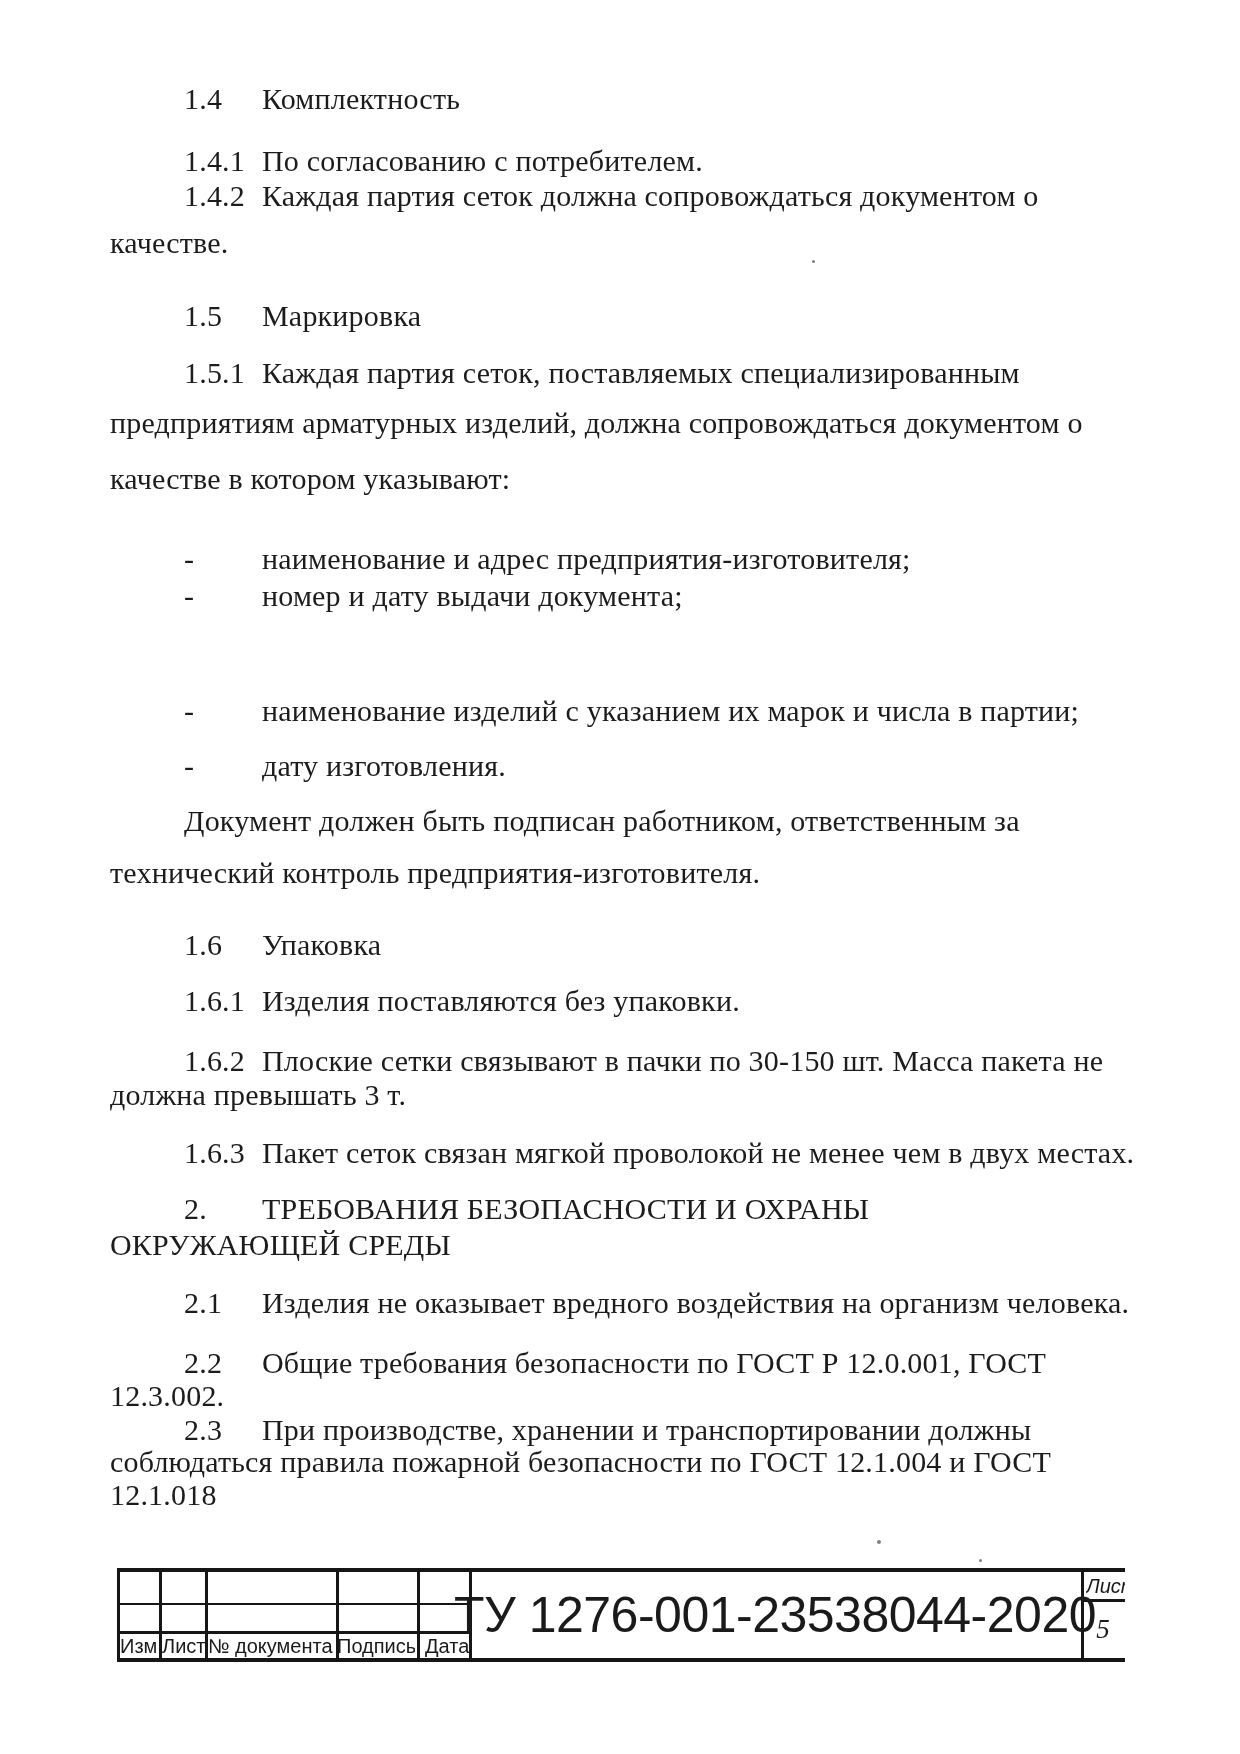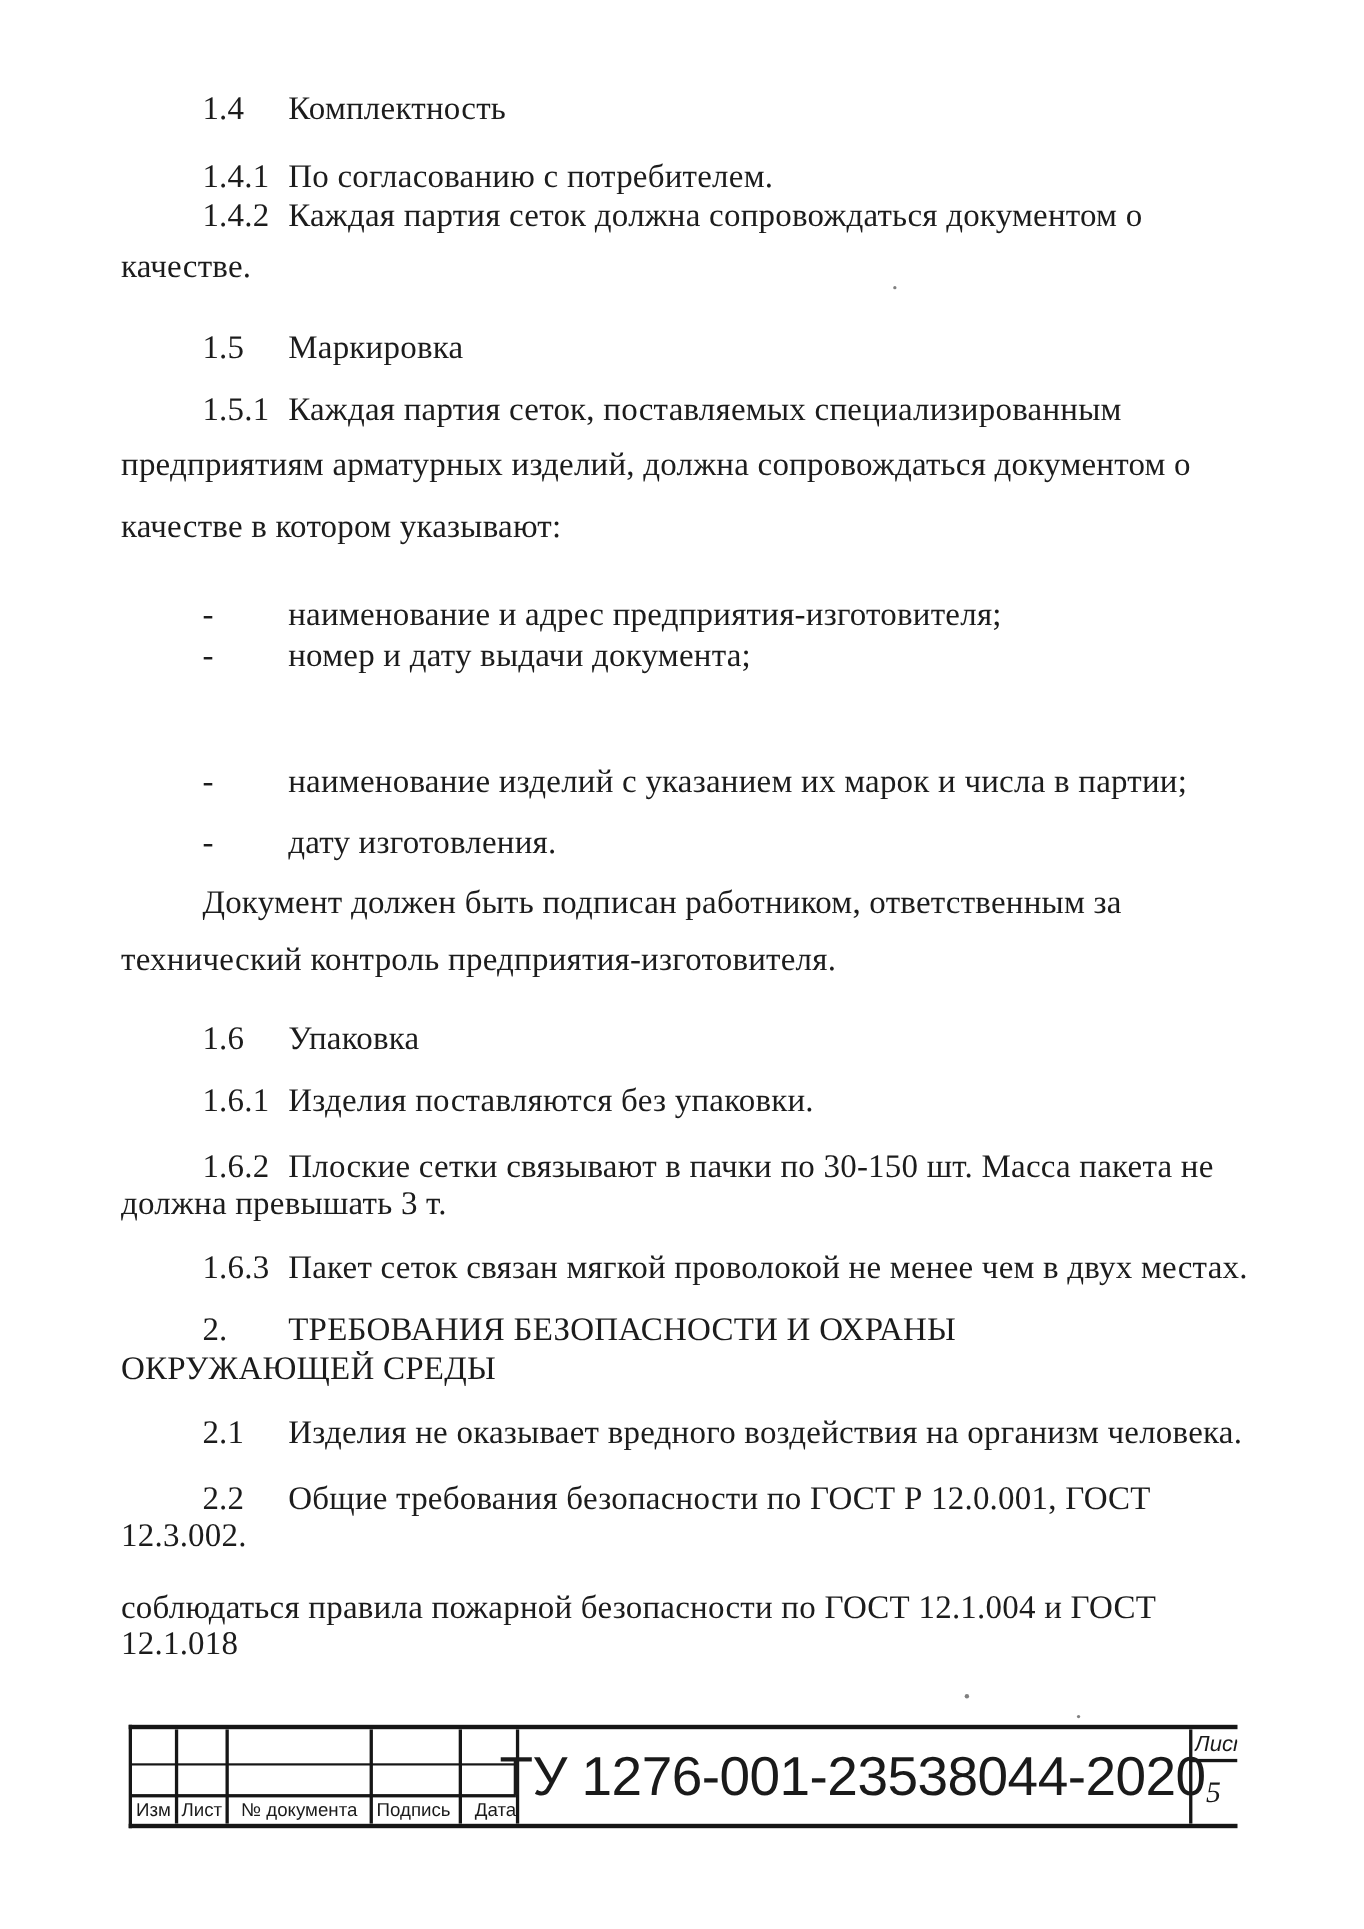--- a/index.html
+++ b/index.html
@@ -35,21 +35,21 @@
     box-sizing:content-box;
     overflow:hidden;
     font-family:"Liberation Sans","DejaVu Sans",sans-serif;
     color:#1a1a1a;
   }
   .tb .v{position:absolute;top:0;bottom:0;width:3px;background:#161616;}
   .tb .h{position:absolute;height:3px;background:#161616;}
   .tb .h.thin{height:1.5px;}
   .tb .lbl{
     position:absolute;top:62px;height:24px;
-    font-size:17px;line-height:24px;text-align:center;
+    font-size:20px;line-height:24px;
     white-space:nowrap;overflow:hidden;
   }
   .tb .tu{
     position:absolute;left:349px;top:0;width:612px;height:86px;
     display:flex;align-items:center;justify-content:center;
     font-size:50px;letter-spacing:-0.5px;white-space:nowrap;
   }
   .tb .sheet-label{
     position:absolute;left:966px;top:3px;width:39px;
     font-size:20px;font-style:italic;white-space:nowrap;overflow:hidden;
@@ -90,20 +90,21 @@
   <div class="ln ind" style="top:983px"><span class="num">1.6.1</span><span>Изделия поставляются без упаковки.</span></div>
   <div class="ln ind" style="top:1043px"><span class="num">1.6.2</span><span>Плоские сетки связывают в пачки по 30-150 шт. Масса пакета не</span></div>
   <div class="ln" style="top:1077px">должна превышать 3 т.</div>
   <div class="ln ind" style="top:1135px"><span class="num">1.6.3</span><span>Пакет сеток связан мягкой проволокой не менее чем в двух местах.</span></div>
 
   <div class="ln ind hd" style="top:1191px"><span class="num">2.</span><span>ТРЕБОВАНИЯ БЕЗОПАСНОСТИ И ОХРАНЫ</span></div>
   <div class="ln hd" style="top:1227px">ОКРУЖАЮЩЕЙ СРЕДЫ</div>
   <div class="ln ind" style="top:1285px"><span class="num">2.1</span><span>Изделия не оказывает вредного воздействия на организм человека.</span></div>
   <div class="ln ind" style="top:1345px"><span class="num">2.2</span><span>Общие требования безопасности по ГОСТ Р 12.0.001, ГОСТ</span></div>
   <div class="ln" style="top:1378px">12.3.002.</div>
+  <div class="ln ind" style="top:1412px"><span class="num">2.3</span><span>При производстве, хранении и транспортировании должны</span></div>
   <div class="ln" style="top:1444px">соблюдаться правила пожарной безопасности по ГОСТ 12.1.004 и ГОСТ</div>
   <div class="ln" style="top:1477px">12.1.018</div>
 
   <div class="speck" style="left:812px;top:260px;width:3px;height:3px"></div>
   <div class="speck" style="left:877px;top:1540px"></div>
   <div class="speck" style="left:979px;top:1559px;width:3px;height:3px"></div>
 
   <div class="tb">
 
     <div class="v" style="left:39px"></div>

